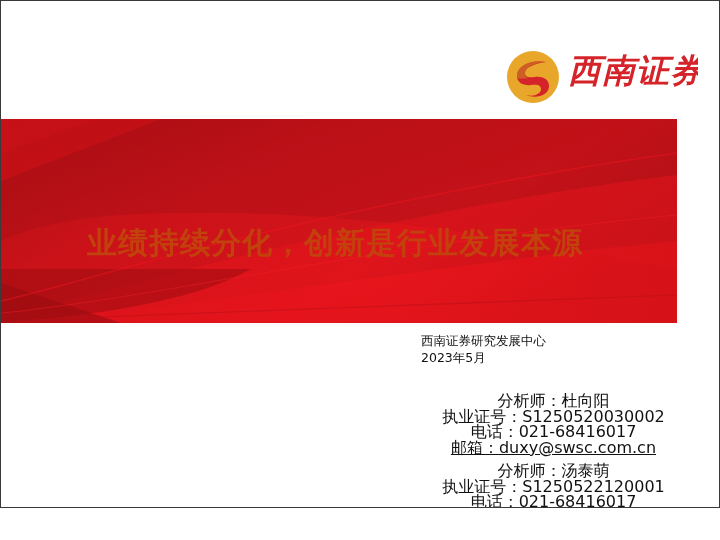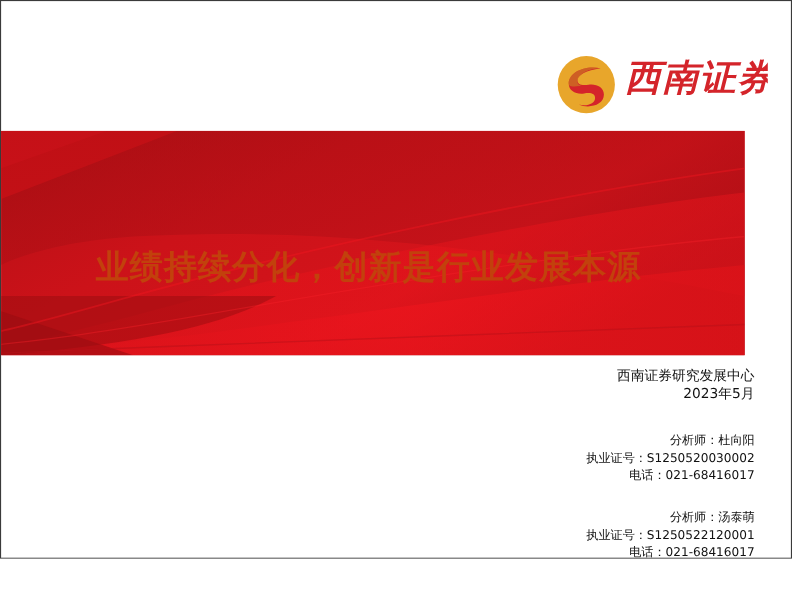--- a/index.html
+++ b/index.html
@@ -98,37 +98,36 @@
     white-space: nowrap;
     font-family: "DejaVu Sans", "Liberation Sans", sans-serif;
   }
 
   
   .org-block {
     position: absolute;
     left: 420px;
     top: 331px;
     width: 265px;
-    text-align: right;
     color: #111111;
     font-size: 12.5px;
     line-height: 17px;
     font-family: "DejaVu Sans", "Liberation Sans", sans-serif;
   }
   .org-block .org-name { display: block; }
   .org-block .org-date { display: block; }
 
   
   .analyst-group {
     position: absolute;
     width: 265px;
     left: 420px;
-    text-align: right;
+    text-align: center;
     color: #111111;
-    font-size: 11px;
+    font-size: 16px;
     line-height: 15.6px;
     font-family: "DejaVu Sans", "Liberation Sans", sans-serif;
   }
   .analyst-1 { top: 392px; }
   .analyst-2 { top: 462px; }
   .analyst-group .line { display: block; white-space: nowrap; }
   .analyst-group .line-mail {
     text-decoration: underline;
     text-underline-offset: 1px;
   }
@@ -209,20 +208,21 @@
 
   <div class="org-block">
     <span class="org-name">西南证券研究发展中心</span>
     <span class="org-date">2023年5月</span>
   </div>
 
   <div class="analyst-group analyst-1">
     <span class="line">分析师：杜向阳</span>
     <span class="line">执业证号：S1250520030002</span>
     <span class="line">电话：021-68416017</span>
+    <span class="line line-mail">邮箱：duxy@swsc.com.cn</span>
   </div>
 
   <div class="analyst-group analyst-2">
     <span class="line">分析师：汤泰萌</span>
     <span class="line">执业证号：S1250522120001</span>
     <span class="line">电话：021-68416017</span>
   </div>
 
 </div>
 

